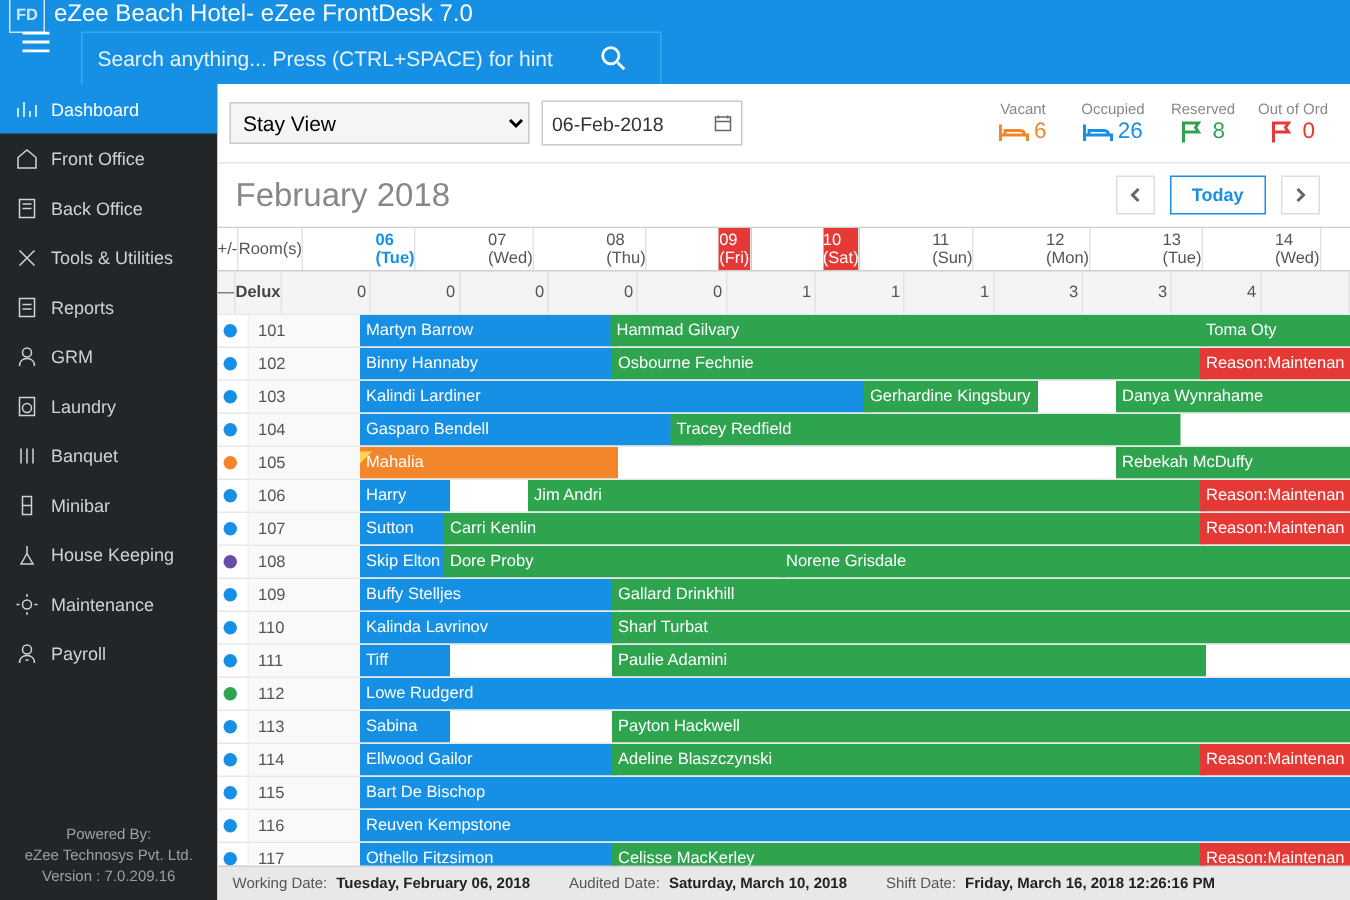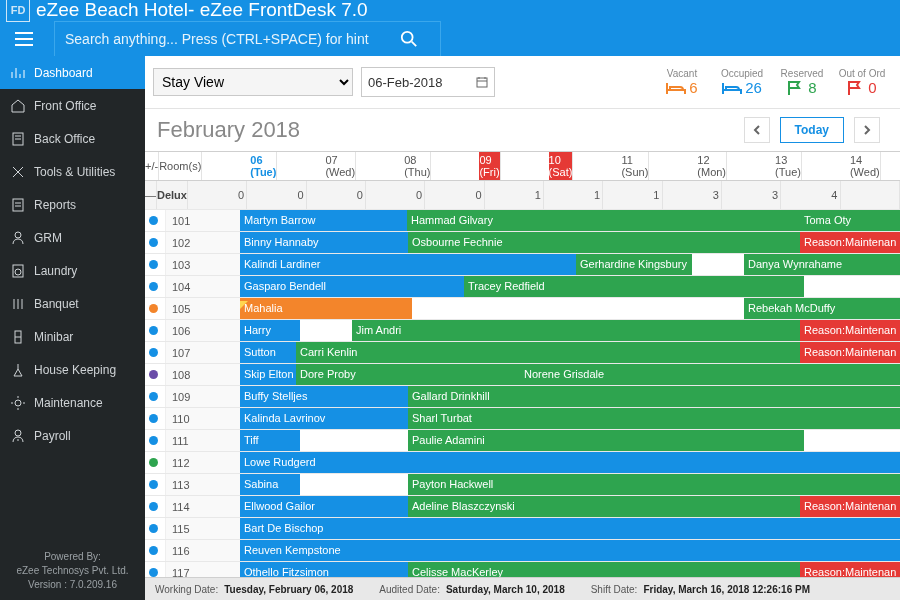--- a/index.html
+++ b/index.html
@@ -1,20 +1,20 @@
 <!DOCTYPE html>
 <html><head>
 <meta charset="utf-8">
 <style>
 html,body{margin:0;padding:0;height:100%;font-family:"Segoe UI",Arial,sans-serif;font-size:12px;color:#333;background:#f5f5f5;}
 #app{width:900px;height:600px;display:flex;flex-direction:column;overflow:hidden;}
 
 #titlebar{height:56px;background:#1590E4;display:flex;align-items:center;color:#fff;flex:0 0 56px;}
 #fd-logo{width:22px;height:22px;border:1px solid #cde6f7;color:#cde6f7;display:flex;justify-content:center;align-items:center;font-weight:bold;font-size:11px;margin:0 6px 0 6px;}
-#app-title{font-size:19px;color:#fff;white-space:nowrap;}
+#app-title{font-size:16px;color:#fff;white-space:nowrap;}
 #menu-btn{width:40px;height:100%;display:flex;justify-content:center;align-items:center;margin-left:4px;cursor:pointer;}
 #menu-btn svg{stroke:#fff;}
 #searchbox{margin-left:10px;height:34px;width:385px;border:1px solid #3aa7ec;background:#1590E4;display:flex;align-items:center;}
 #searchbox input{flex:1;background:transparent;border:none;outline:none;color:#fff;padding:0 10px;font-size:14px;}
 #searchbox input::placeholder{color:#e6f3fb;}
 #searchbox .sicon{width:40px;text-align:center;}
 #titlebar-stack{display:flex;flex-direction:column;justify-content:center;}
 
 #main{flex:1;display:flex;overflow:hidden;}
 #sidebar{width:145px;background:#222628;color:#cfd3d6;display:flex;flex-direction:column;flex:0 0 145px;}
@@ -74,21 +74,21 @@
 </head>
 <body>
 
 <div id="app">
   <div id="titlebar">
     <div id="titlebar-stack">
       <div style="display:flex;align-items:center;height:22px;">
         <div id="fd-logo">FD</div>
         <div id="app-title">eZee Beach Hotel- eZee FrontDesk 7.0</div>
       </div>
-      <div style="display:flex;align-items:center;">
+      <div style="display:flex;">
         <div id="menu-btn">
           <svg width="20" height="14" viewBox="0 0 20 14">
               <path d="M1 1h18M1 7h18M1 13h18" stroke-width="2"></path>
             </svg>
         </div>
         <div id="searchbox">
           <input placeholder="Search anything... Press (CTRL+SPACE) for hint" style="">
           <div class="sicon">
             <svg width="18" height="18" viewBox="0 0 20 20" fill="none" stroke="#fff" stroke-width="2">
                 <circle cx="8" cy="8" r="6"></circle>
@@ -349,21 +349,21 @@
             <div class="res r-blue" style="left:95px;width:336px">Kalindi Lardiner</div>
             <div class="res r-green" style="left:431px;width:112px">Gerhardine Kingsbury</div>
             <div class="res r-green" style="left:599px;width:168px">Danya Wynrahame</div>
           </div>
           <div class="grow">
             <div class="gc ex">
               <span class="dot d-blue"></span>
             </div>
             <div class="gc rn">104</div>
             <div class="res r-blue" style="left:95px;width:224px">Gasparo Bendell</div>
-            <div class="res r-green" style="left:319px;width:336px">Tracey Redfield</div>
+            <div class="res r-green" style="left:302px;width:336px">Tracey Redfield</div>
           </div>
           <div class="grow">
             <div class="gc ex">
               <span class="dot d-orange"></span>
             </div>
             <div class="gc rn">105</div>
             <div class="res r-orange" style="left:95px;width:168px"><span class="peg"></span>Mahalia</div>
             <div class="res r-green" style="left:599px;width:168px">Rebekah McDuffy</div>
           </div>
           <div class="grow">

